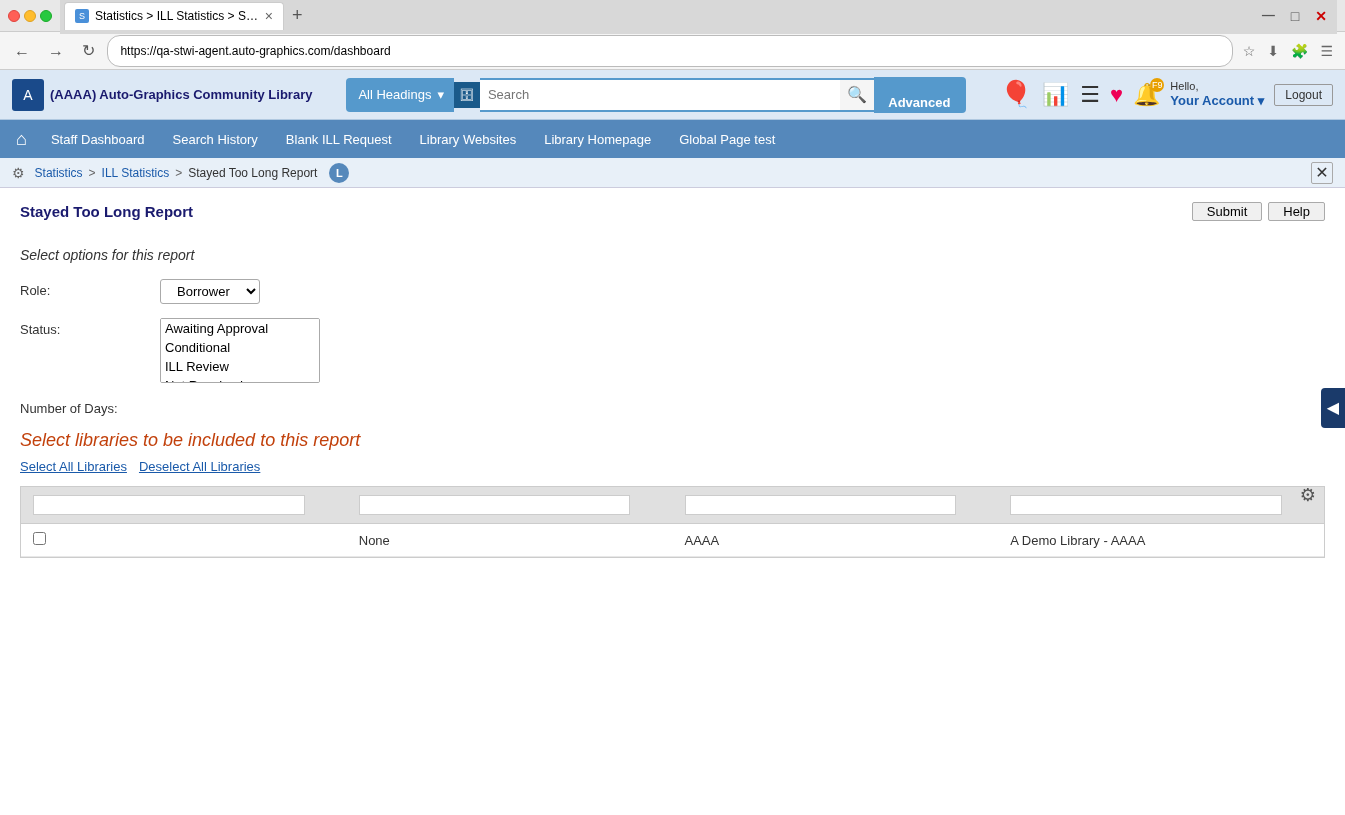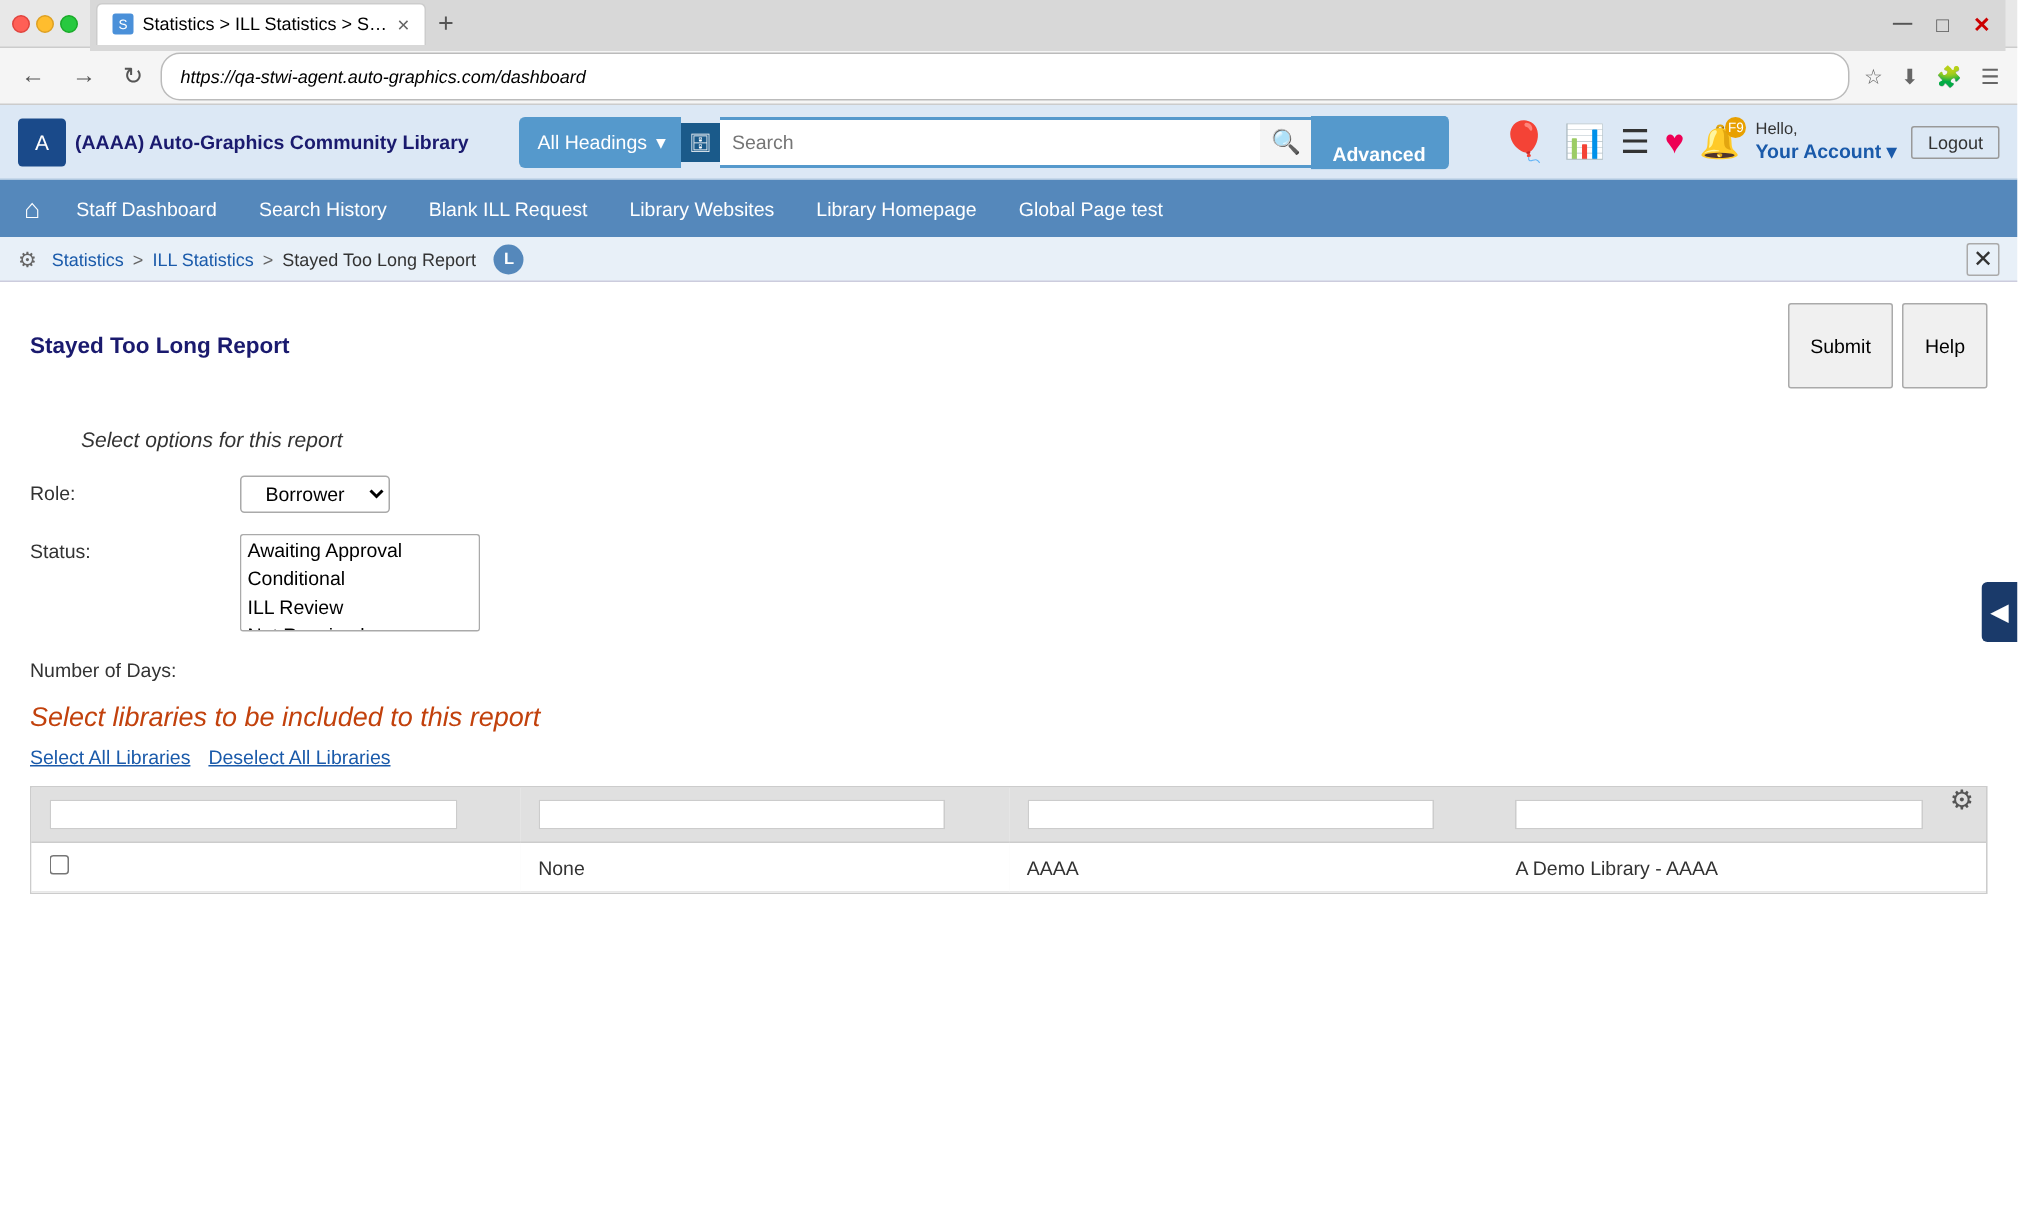--- a/index.html
+++ b/index.html
@@ -52,21 +52,20 @@
     .nav-btn:disabled { color: #bbb; cursor: default; }
     .url-input {
       flex: 1;
       height: 32px;
       border: 1px solid #bbb;
       border-radius: 13px;
       padding: 0 12px;
       font-size: 12px;
       background: #fff;
       outline: none;
-      font-style: italic;
     }
     .addr-icons { display: flex; gap: 4px; align-items: center; }
     .addr-icon { font-size: 14px; color: #666; cursor: pointer; padding: 2px 4px; }
 
     
     .app-header {
       background: #dce8f5;
       height: 50px;
       display: flex;
       align-items: center;
@@ -170,30 +169,30 @@
     .breadcrumb-sep { color: #666; margin: 0 2px; }
     .breadcrumb-current { color: #333; font-weight: 500; }
     .breadcrumb-badge { background: #5588bb; color: #fff; border-radius: 50%; width: 20px; height: 20px; display: flex; align-items: center; justify-content: center; font-size: 11px; font-weight: bold; margin-left: 8px; }
     .close-btn { margin-left: auto; background: none; border: 1px solid #aaa; width: 22px; height: 22px; display: flex; align-items: center; justify-content: center; cursor: pointer; font-size: 16px; border-radius: 2px; color: #333; }
 
     
     .content-area { padding: 14px 20px; }
     .page-title { font-size: 15px; font-weight: bold; color: #1a1a6e; margin-bottom: 16px; display: flex; justify-content: space-between; align-items: center; }
     .title-btns { display: flex; gap: 6px; }
     .btn-submit, .btn-help {
-      padding: 20px 14px;
+      padding: 1px 14px;
       border: 1px solid #aaa;
       background: #f0f0f0;
       cursor: pointer;
       font-size: 13px;
       border-radius: 2px;
     }
 
     .report-section { background: #fff; padding: 10px 0; }
-    .report-subtitle { font-size: 14px; color: #333; margin-bottom: 16px; font-style: italic; margin-left: 34px; }
+    .report-subtitle { font-size: 14px; color: #333; margin-bottom: 16px; font-style: italic; }
 
     .form-row { display: flex; align-items: flex-start; margin-bottom: 14px; }
     .form-label { width: 140px; font-size: 13px; color: #333; padding-top: 4px; font-weight: normal; }
     .form-control { flex: 1; }
 
     .role-select {
       border: 1px solid #aaa;
       border-radius: 3px;
       padding: 3px 12px;
       font-size: 13px;

